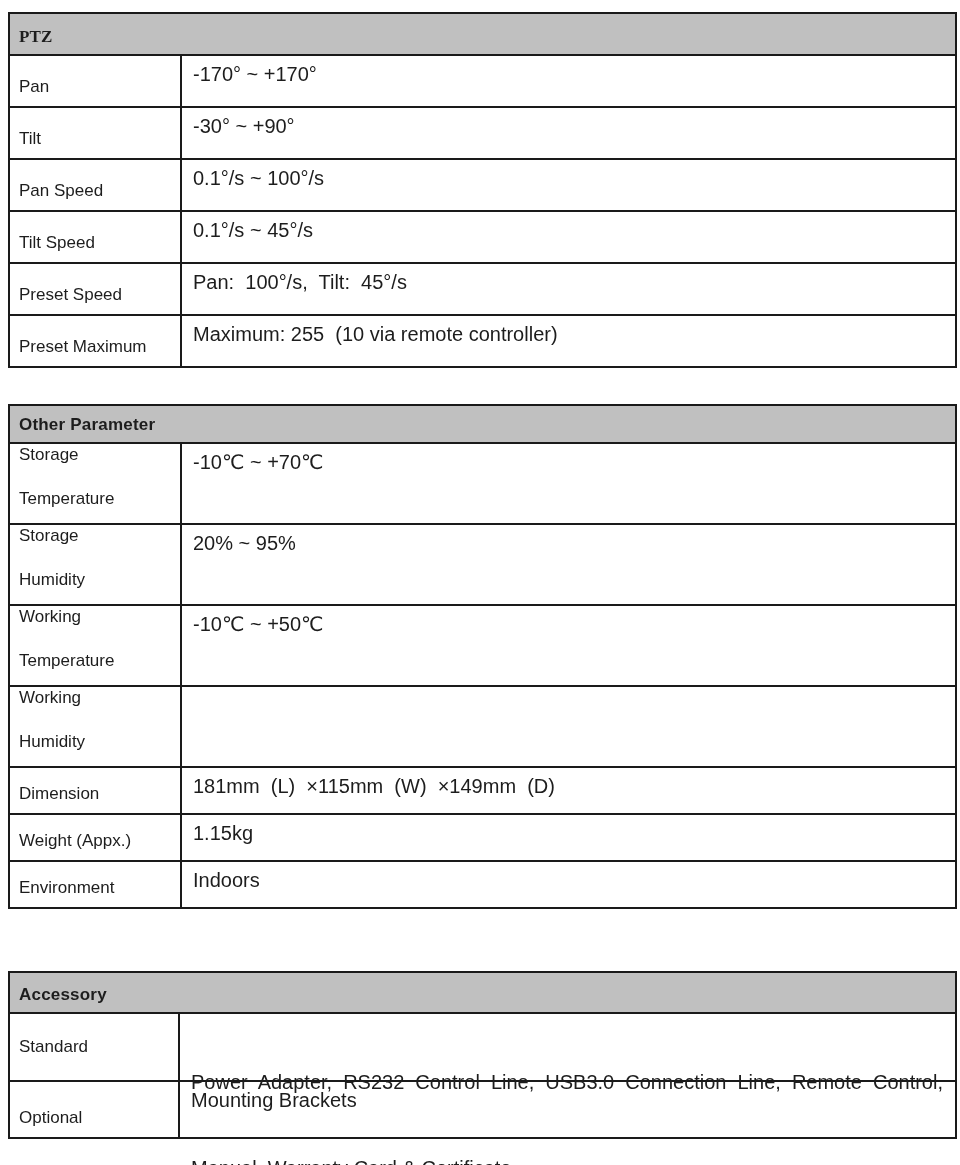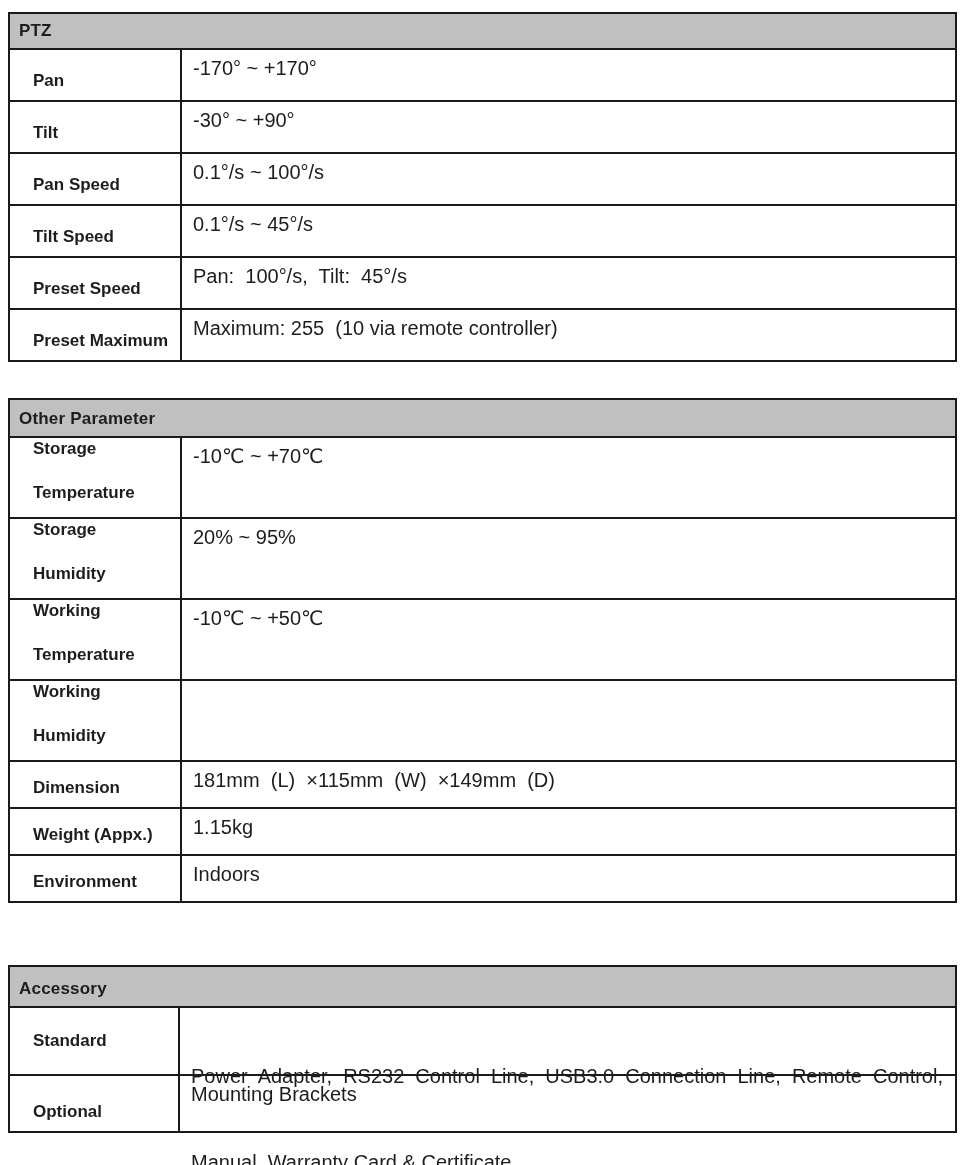--- a/index.html
+++ b/index.html
@@ -30,43 +30,43 @@
   .row {
     display: flex;
     border-top: 2px solid #1a1a1a;
   }
   .label {
     width: 172px;
     flex: 0 0 172px;
     border-right: 2px solid #1a1a1a;
     display: flex;
     align-items: flex-end;
-    padding: 0 4px 9px 23px;
-    font-weight: bold;
+    padding: 0 4px 9px 9px;
+    font-weight: normal;
     font-size: 17px;
     white-space: pre-line;
   }
   .label.multiline { line-height: 2.58; padding-bottom: 2px; }
   .label.center { align-items: center; padding-bottom: 0; }
   .value {
     flex: 1;
     padding: 6px 12px 0 11px;
     font-size: 20px;
     white-space: pre-wrap;
     line-height: 1.25;
   }
   .value .line-j {
     display: block;
     text-align: justify;
     text-align-last: justify;
   }
   .value .line-n { display: block; margin-top: 11px; }
 
   
-  .t1 .tbl-header { height: 34px; }
+  .t1 .tbl-header { height: 40px; font-family: Liberation Serif, serif; }
   .t1 .row { height: 52px; }
   
   .t2 { margin-top: 36px; }
   .t2 .tbl-header { height: 36px; }
   .t2 .row.tall { height: 81px; }
   .t2 .row.short { height: 47px; }
   
   .t3 { margin-top: 62px; }
   .t3 .tbl-header { height: 39px; }
   .t3 .row.std { height: 68px; }

